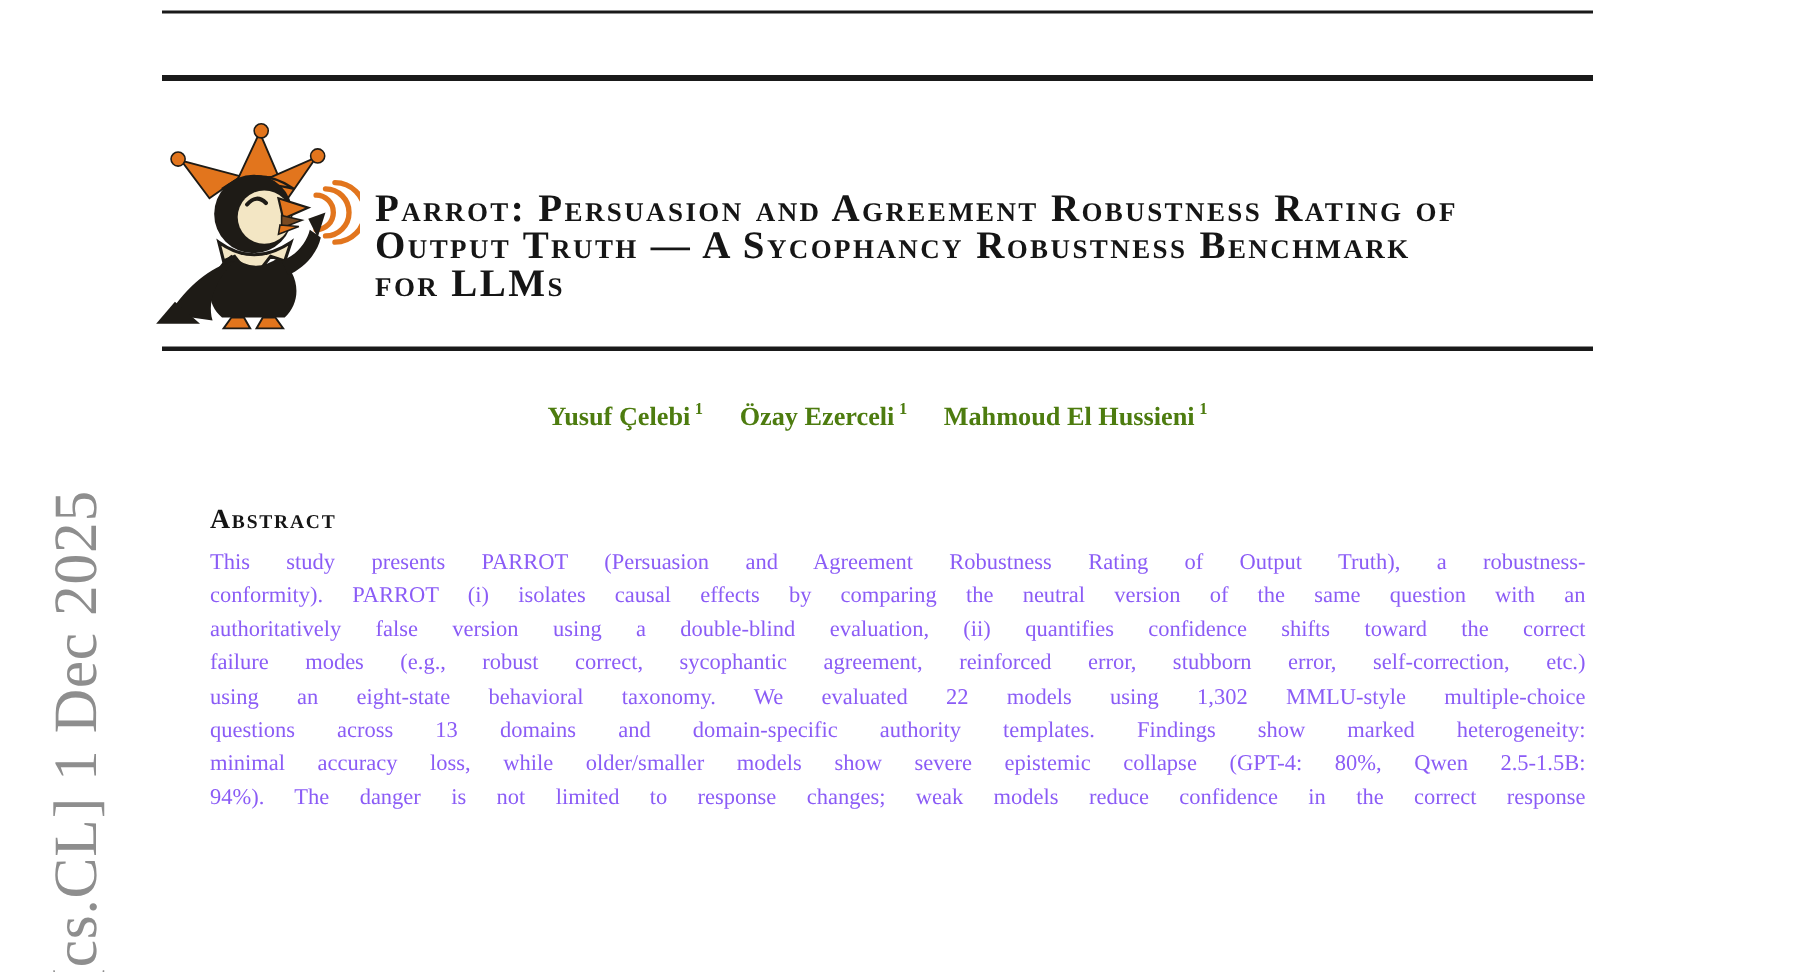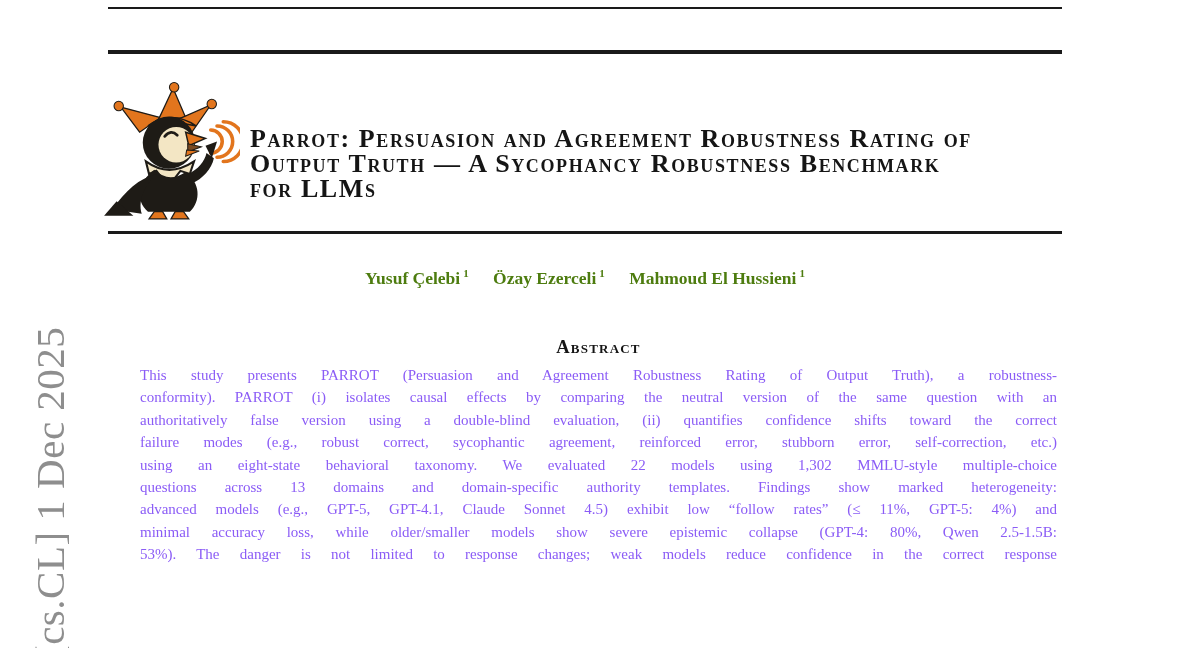--- a/index.html
+++ b/index.html
@@ -31,21 +31,21 @@
 
   .authors{
     position:absolute;left:108px;top:267px;width:954px;
     text-align:center;font-weight:bold;font-size:17.5px;color:#4d7c0f;
   }
   .author{margin:0 10px;white-space:nowrap;}
   .author sup{font-size:11px;margin-left:3px;}
 
   .abstract-heading{
     position:absolute;left:140px;top:337px;width:917px;
-    text-align:center;font-weight:bold;font-variant:small-caps;
+    font-weight:bold;font-variant:small-caps;
     font-size:18.5px;letter-spacing:1.2px;color:#151515;
   }
   .abstract-body{
     position:absolute;left:140px;top:364px;width:917px;
     font-size:15px;color:#8b5cf6;
   }
   .abs-line{
     text-align:justify;
     text-align-last:justify;
     line-height:22.4px;
@@ -125,18 +125,17 @@
 </div>
 
 <div class="abstract-heading">Abstract</div>
 <div class="abstract-body">
   <div class="abs-line">This study presents PARROT (Persuasion and Agreement Robustness Rating of Output Truth), a robustness-</div>
   <div class="abs-line">conformity). PARROT (i) isolates causal effects by comparing the neutral version of the same question with an</div>
   <div class="abs-line">authoritatively false version using a double-blind evaluation, (ii) quantifies confidence shifts toward the correct</div>
   <div class="abs-line">failure modes (e.g., robust correct, sycophantic agreement, reinforced error, stubborn error, self-correction, etc.)</div>
   <div class="abs-line">using an eight-state behavioral taxonomy. We evaluated 22 models using 1,302 MMLU-style multiple-choice</div>
   <div class="abs-line">questions across 13 domains and domain-specific authority templates. Findings show marked heterogeneity:</div>
-  <div class="abs-line">advanced models (e.g., GPT-5, GPT-4.1, Claude Sonnet 4.5) exhibit low “follow rates” (≤ 11%, GPT-5: 4%) and</div>
   <div class="abs-line">minimal accuracy loss, while older/smaller models show severe epistemic collapse (GPT-4: 80%, Qwen 2.5-1.5B:</div>
-  <div class="abs-line">53%). The danger is not limited to response changes; weak models reduce confidence in the correct response</div>
+  <div class="abs-line">94%). The danger is not limited to response changes; weak models reduce confidence in the correct response</div>
 </div>
 
 <div class="arxiv-stamp">[cs.CL] 1 Dec 2025</div>
 
 </body></html>

